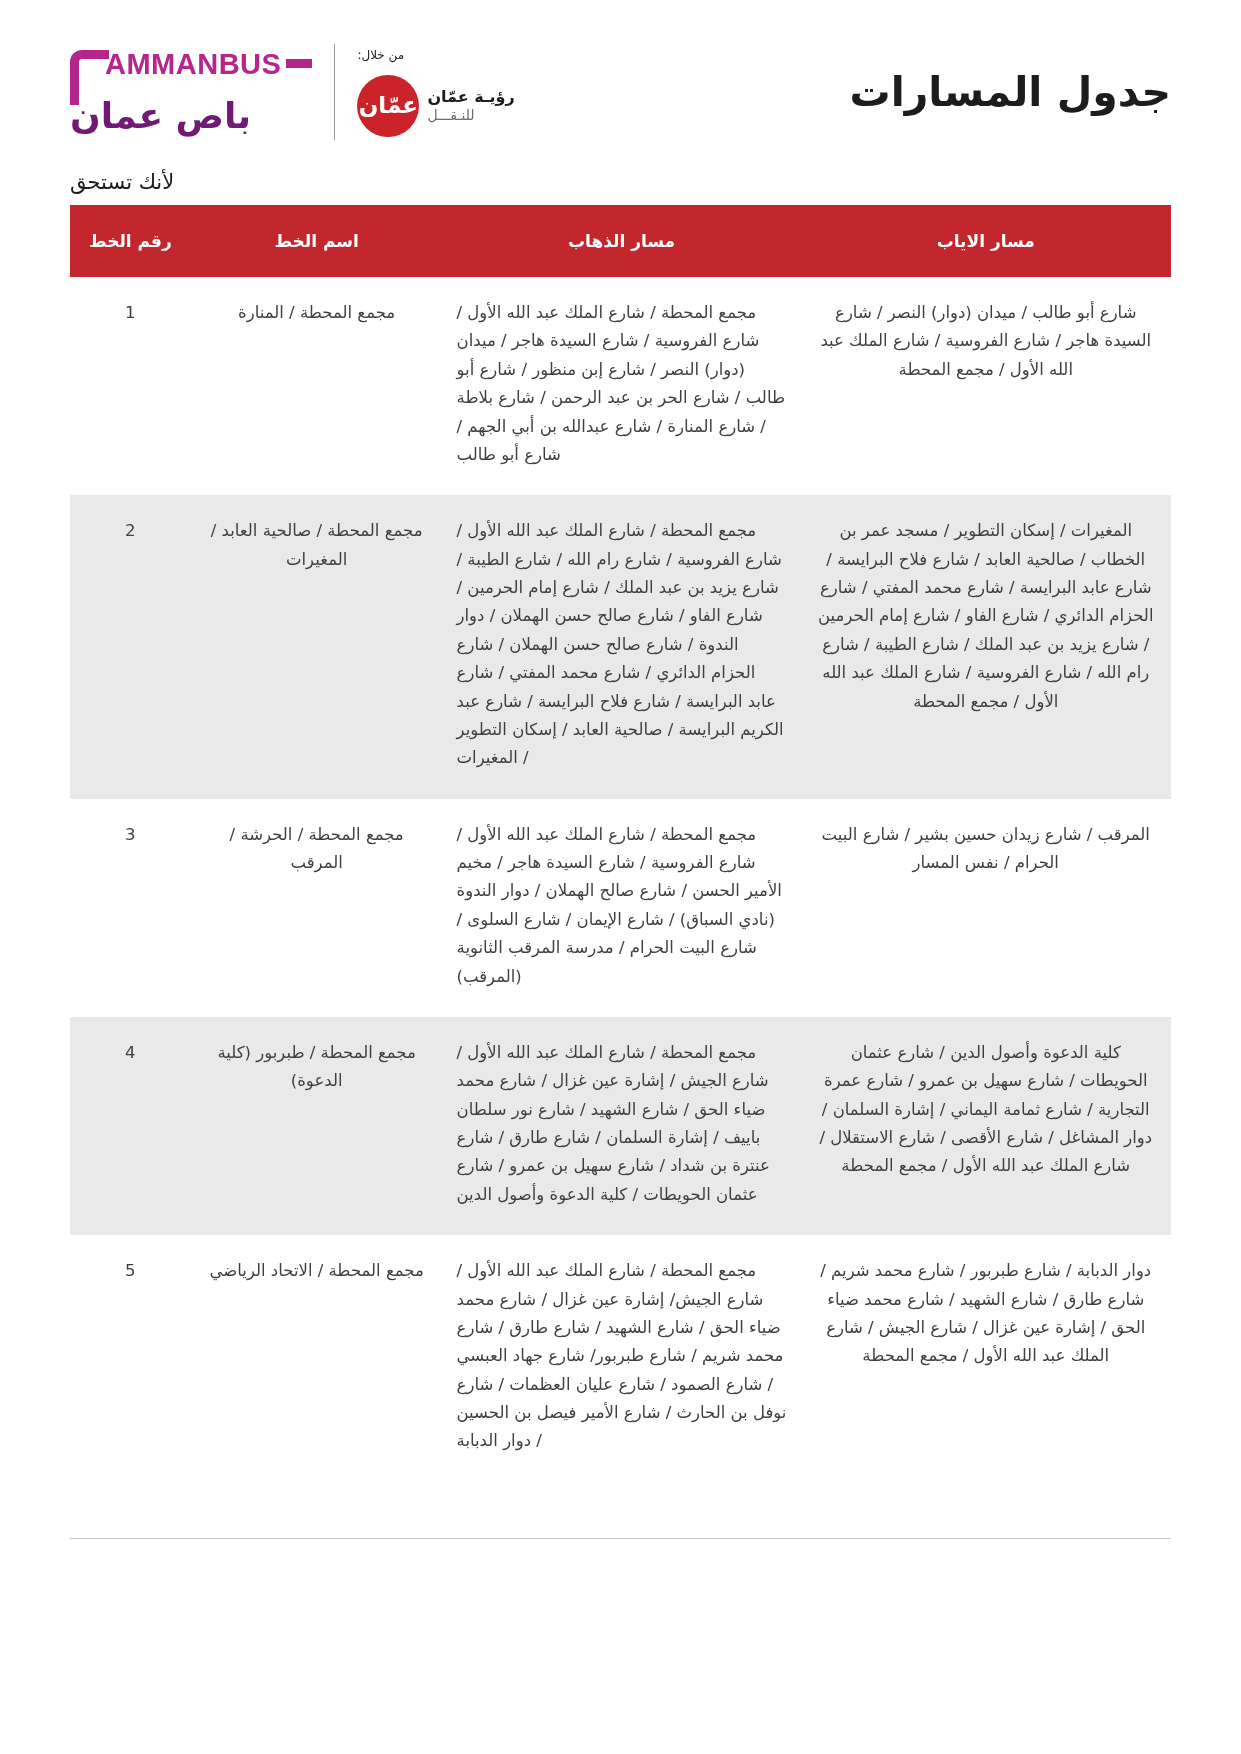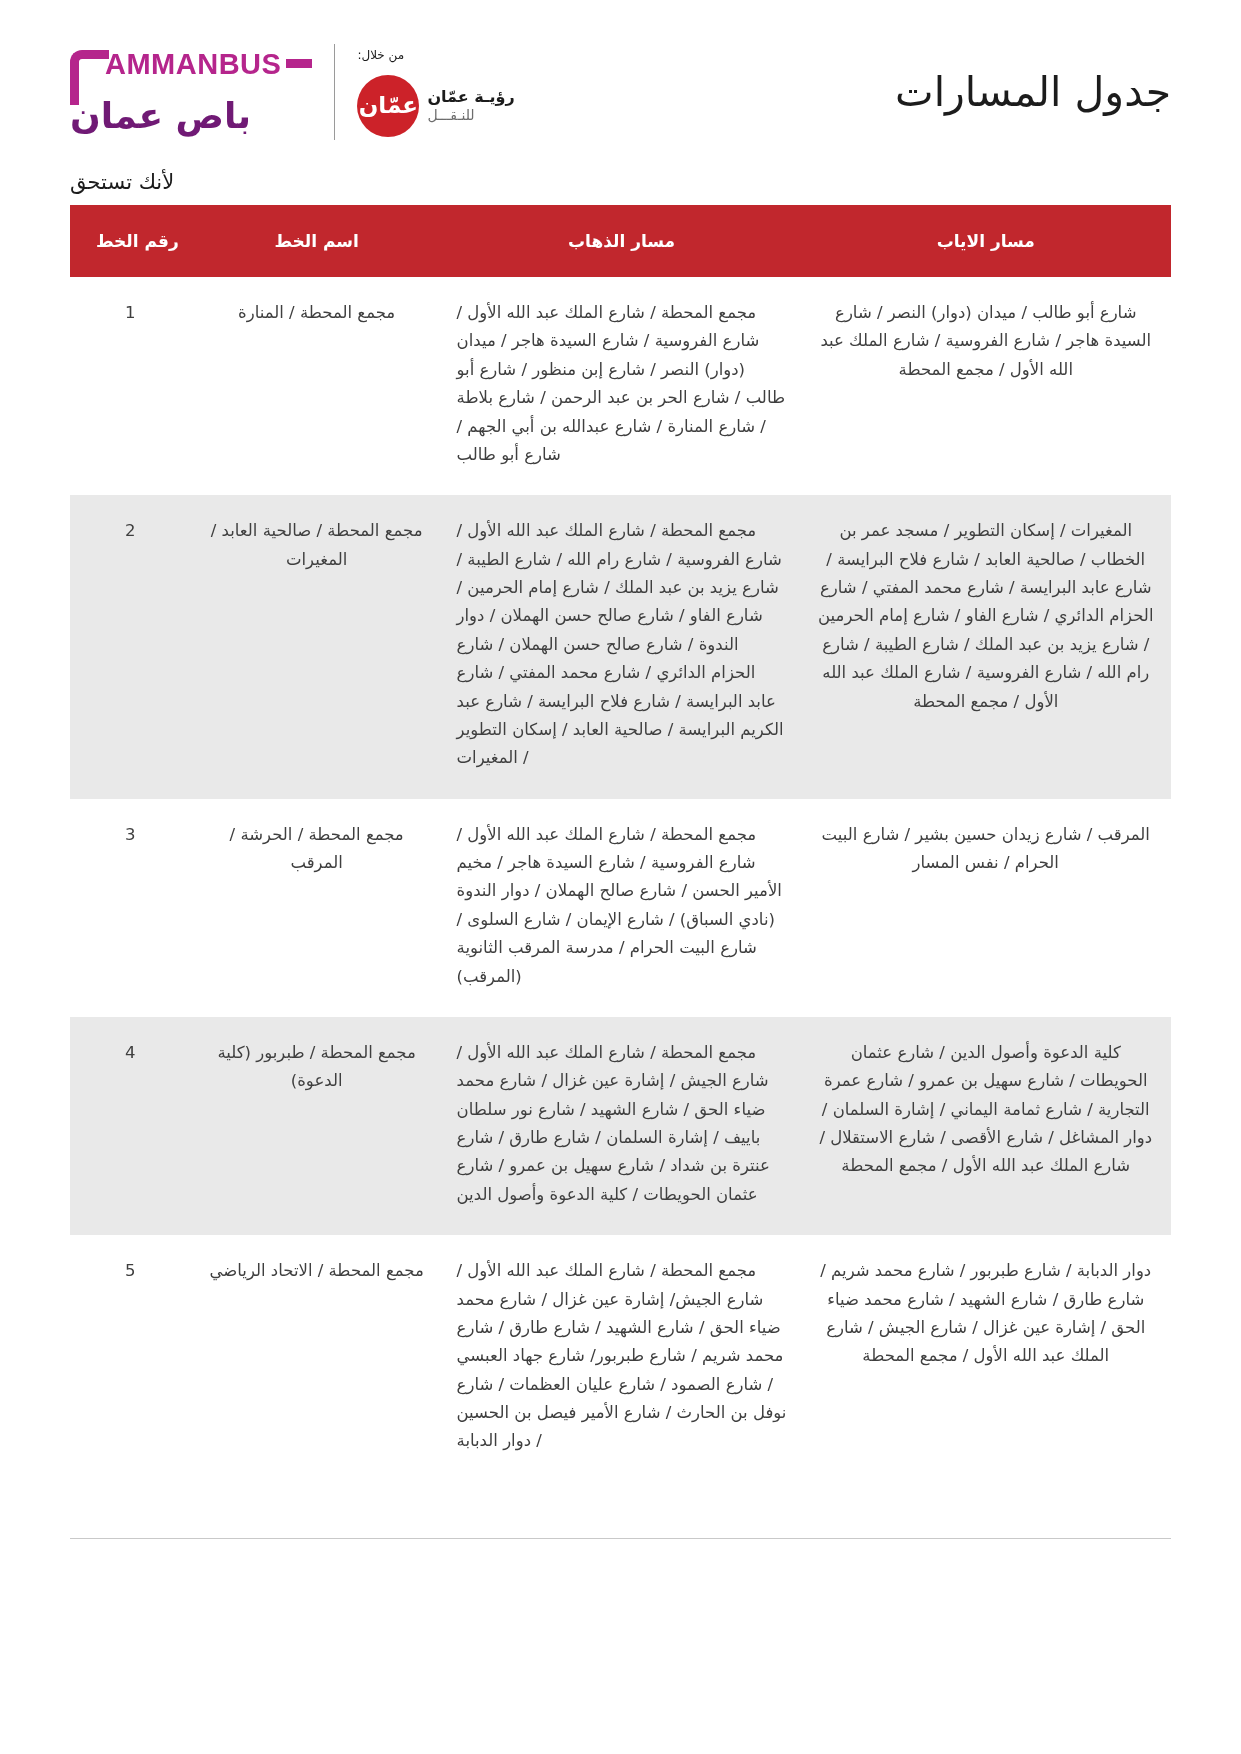--- a/index.html
+++ b/index.html
@@ -28,21 +28,21 @@
     display: flex;
     flex-direction: row;
     align-items: flex-start;
     justify-content: space-between;
     padding: 44px 70px 0 70px;
     box-sizing: border-box;
     height: 205px;
   }
   .page-title {
     font-size: 41px;
-    font-weight: normal;
+    font-weight: bold;
     color: #1c1c1c;
     letter-spacing: 0px;
     line-height: 1.1;
     padding-top: 26px;
     white-space: nowrap;
     margin-left: 20px;
   }
   .brand-block {
     display: flex;
     flex-direction: column;
@@ -195,21 +195,21 @@
   }
   table.routes thead th {
     background: #c1272d;
     color: #ffffff;
     font-size: 17px;
     font-weight: bold;
     padding: 26px 12px 26px 12px;
     vertical-align: middle;
     border: none;
   }
-  th.col-num   { width: 92px;  text-align: right; }
+  th.col-num   { width: 92px;  text-align: center; }
   th.col-name  { width: 218px; text-align: center; }
   th.col-go    { width: 320px; text-align: center; }
   th.col-back  { width: 332px; text-align: center; }
 
   table.routes tbody td {
     font-size: 16.5px;
     line-height: 1.72;
     vertical-align: top;
     padding: 22px 14px 26px 14px;
     border: none;

